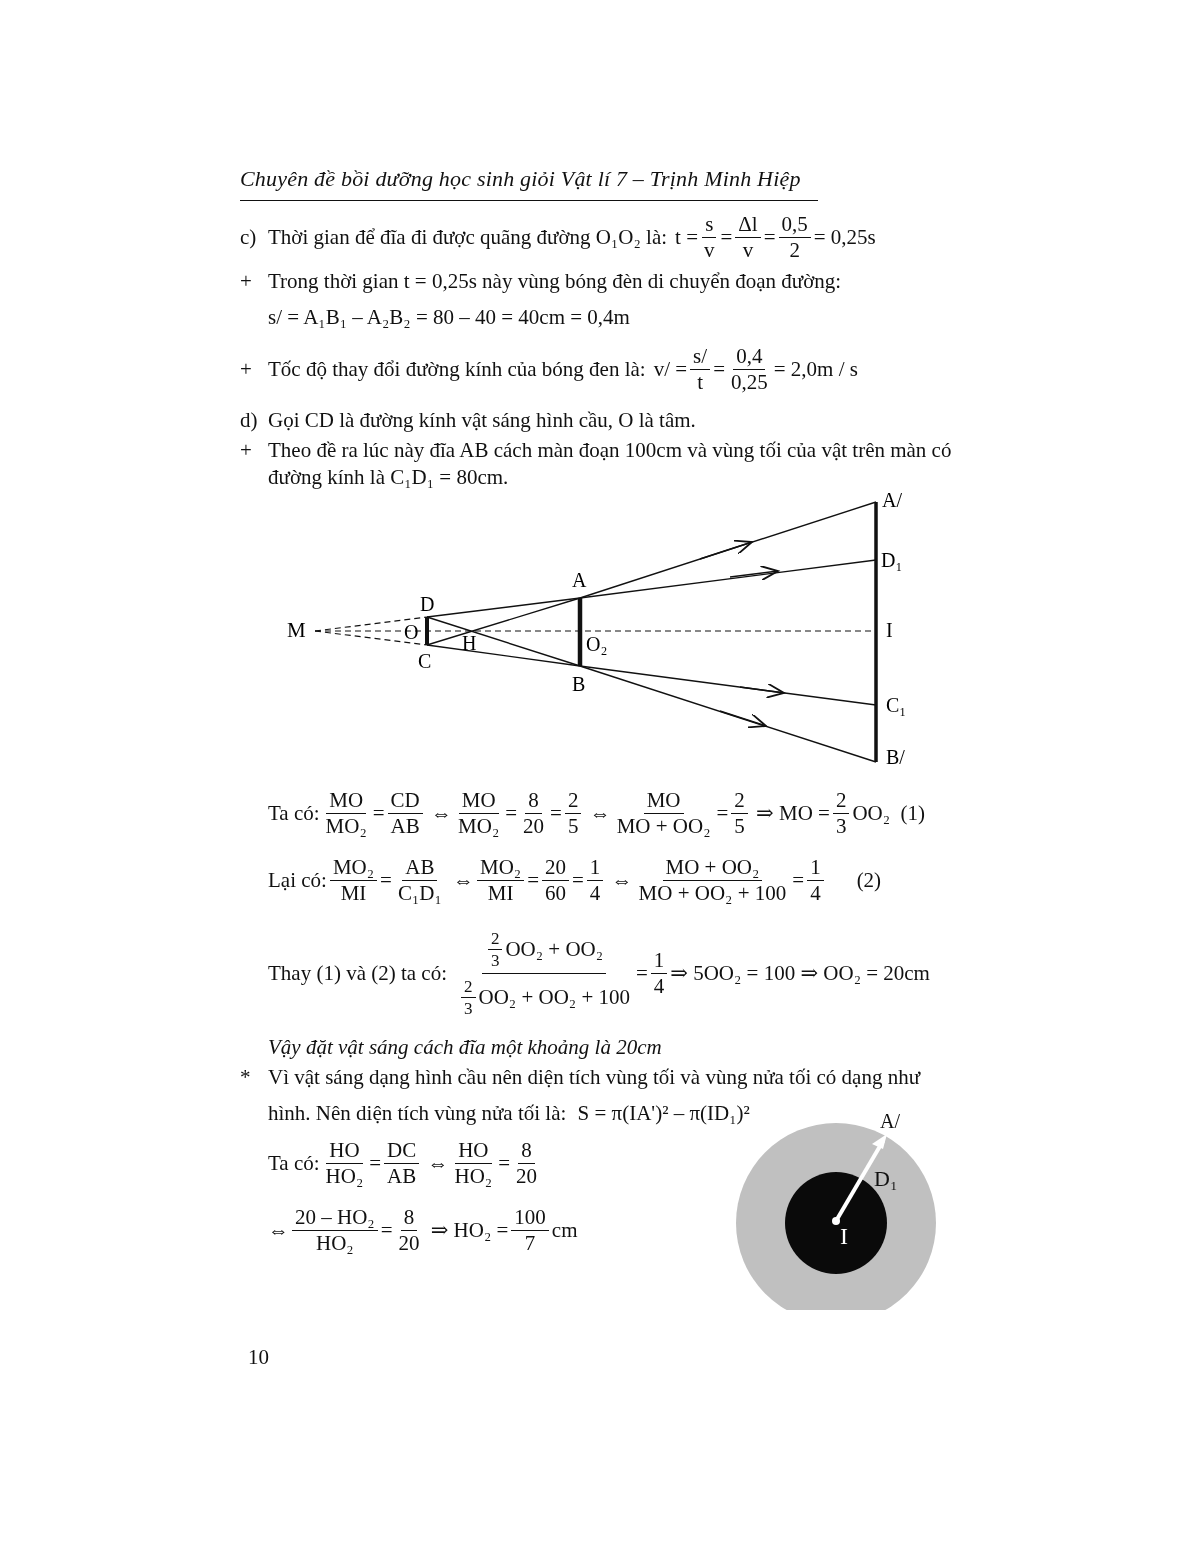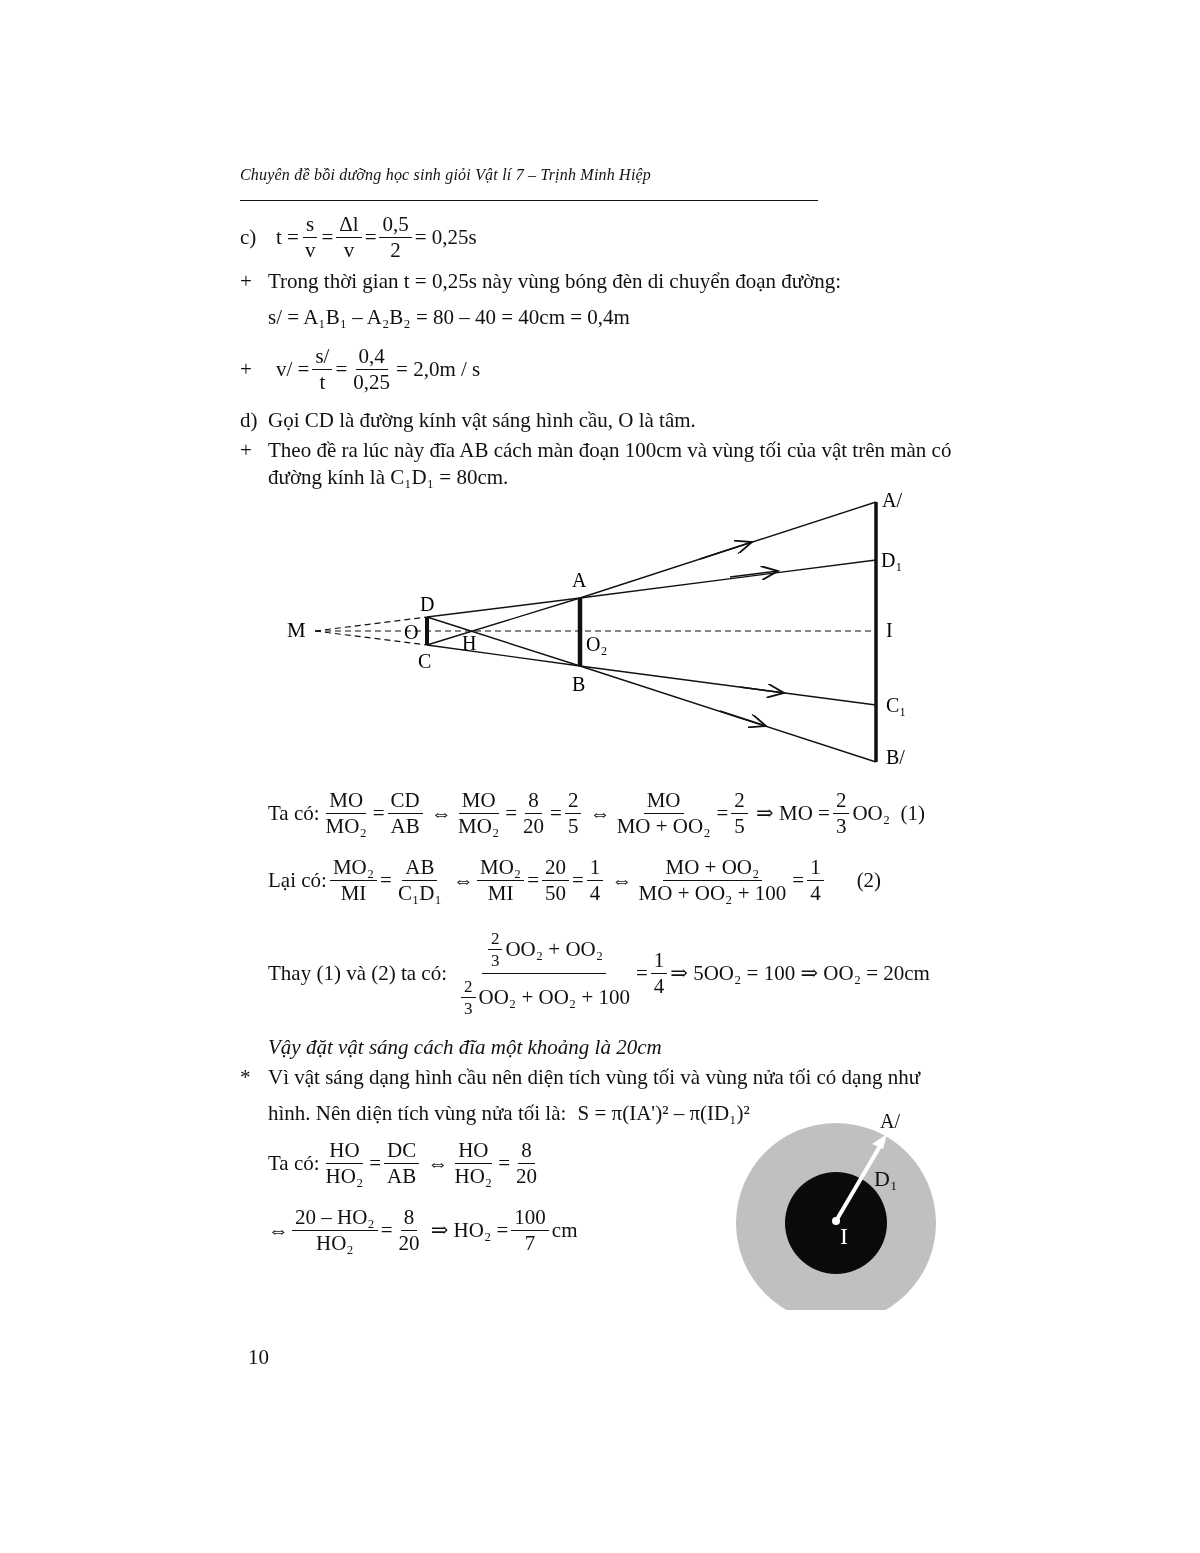--- a/index.html
+++ b/index.html
@@ -1,36 +1,37 @@
 <!DOCTYPE html>
 <html><head>
 <meta charset="utf-8">
 <style>
   html,body{margin:0;padding:0;background:#fff;}
   body{width:1200px;height:1553px;position:relative;overflow:hidden;
        font-family:"Liberation Serif","DejaVu Serif",serif;color:#111;}
   .abs{position:absolute;}
   .txt{font-size:21px;white-space:nowrap;line-height:1;}
-  .header{left:240px;top:166px;font-size:16px;font-style:italic;
-          border-bottom:1.5px solid #111;padding-bottom:16px;letter-spacing:0.2px;width:578px;}
+  .header{left:240px;top:166px;font-size:22px;font-style:italic;
+          border-bottom:1.5px solid #111;padding-bottom:8px;letter-spacing:0.2px;width:578px;}
   .frac{display:inline-flex;flex-direction:column;align-items:center;vertical-align:middle;margin:0 3px;}
   .frac .n{border-bottom:1.3px solid #111;padding:0 3px 2px;}
   .frac .d{padding:2px 3px 0;}
   .row{display:flex;align-items:center;}
   .italic{font-style:italic;}
   .bullet{display:inline-block;width:28px;}
   svg text{font-family:"Liberation Serif","DejaVu Serif",serif;}
 </style>
 </head>
 <body>
 
 <div class="abs header">Chuyên đề bồi dưỡng học sinh giỏi Vật lí 7 – Trịnh Minh Hiệp</div>
 
 <div class="abs txt row" style="left:240px;top:214px;">
   <span class="bullet">c)</span>
+  <span>Thời gian để đĩa đi được quãng đường O₁O₂ là:</span>
   <span style="margin-left:8px">t =</span>
   <span class="frac">
       <span class="n">s</span>
       <span class="d">v</span>
     </span>=
   <span class="frac">
       <span class="n">Δl</span>
       <span class="d">v</span>
     </span>=
   <span class="frac">
@@ -40,20 +41,21 @@
   <span>= 0,25s</span>
 </div>
 
 <div class="abs txt" style="left:240px;top:271px;">
   <span class="bullet">+</span><span>Trong thời gian t = 0,25s này vùng bóng đèn di chuyển đoạn đường:</span>
 </div>
 <div class="abs txt" style="left:268px;top:307px;">s/ = A₁B₁ – A₂B₂ = 80 – 40 = 40cm = 0,4m</div>
 
 <div class="abs txt row" style="left:240px;top:346px;">
   <span class="bullet">+</span>
+  <span>Tốc độ thay đổi đường kính của bóng đen là:</span>
   <span style="margin-left:8px">v/ =</span>
   <span class="frac">
       <span class="n">s/</span>
       <span class="d">t</span>
     </span>=
   <span class="frac">
       <span class="n">0,4</span>
       <span class="d">0,25</span>
     </span>
   <span>= 2,0m / s</span>
@@ -161,21 +163,21 @@
   <span class="frac">
       <span class="n">AB</span>
       <span class="d">C₁D₁</span>
     </span>&nbsp;⇔
   <span class="frac">
       <span class="n">MO₂</span>
       <span class="d">MI</span>
     </span>=
   <span class="frac">
       <span class="n">20</span>
-      <span class="d">50</span>
+      <span class="d">60</span>
     </span>=
   <span class="frac">
       <span class="n">1</span>
       <span class="d">4</span>
     </span>&nbsp;⇔
   <span class="frac">
       <span class="n">MO + OO₂</span>
       <span class="d">MO + OO₂ + 100</span>
     </span>=
   <span class="frac">

